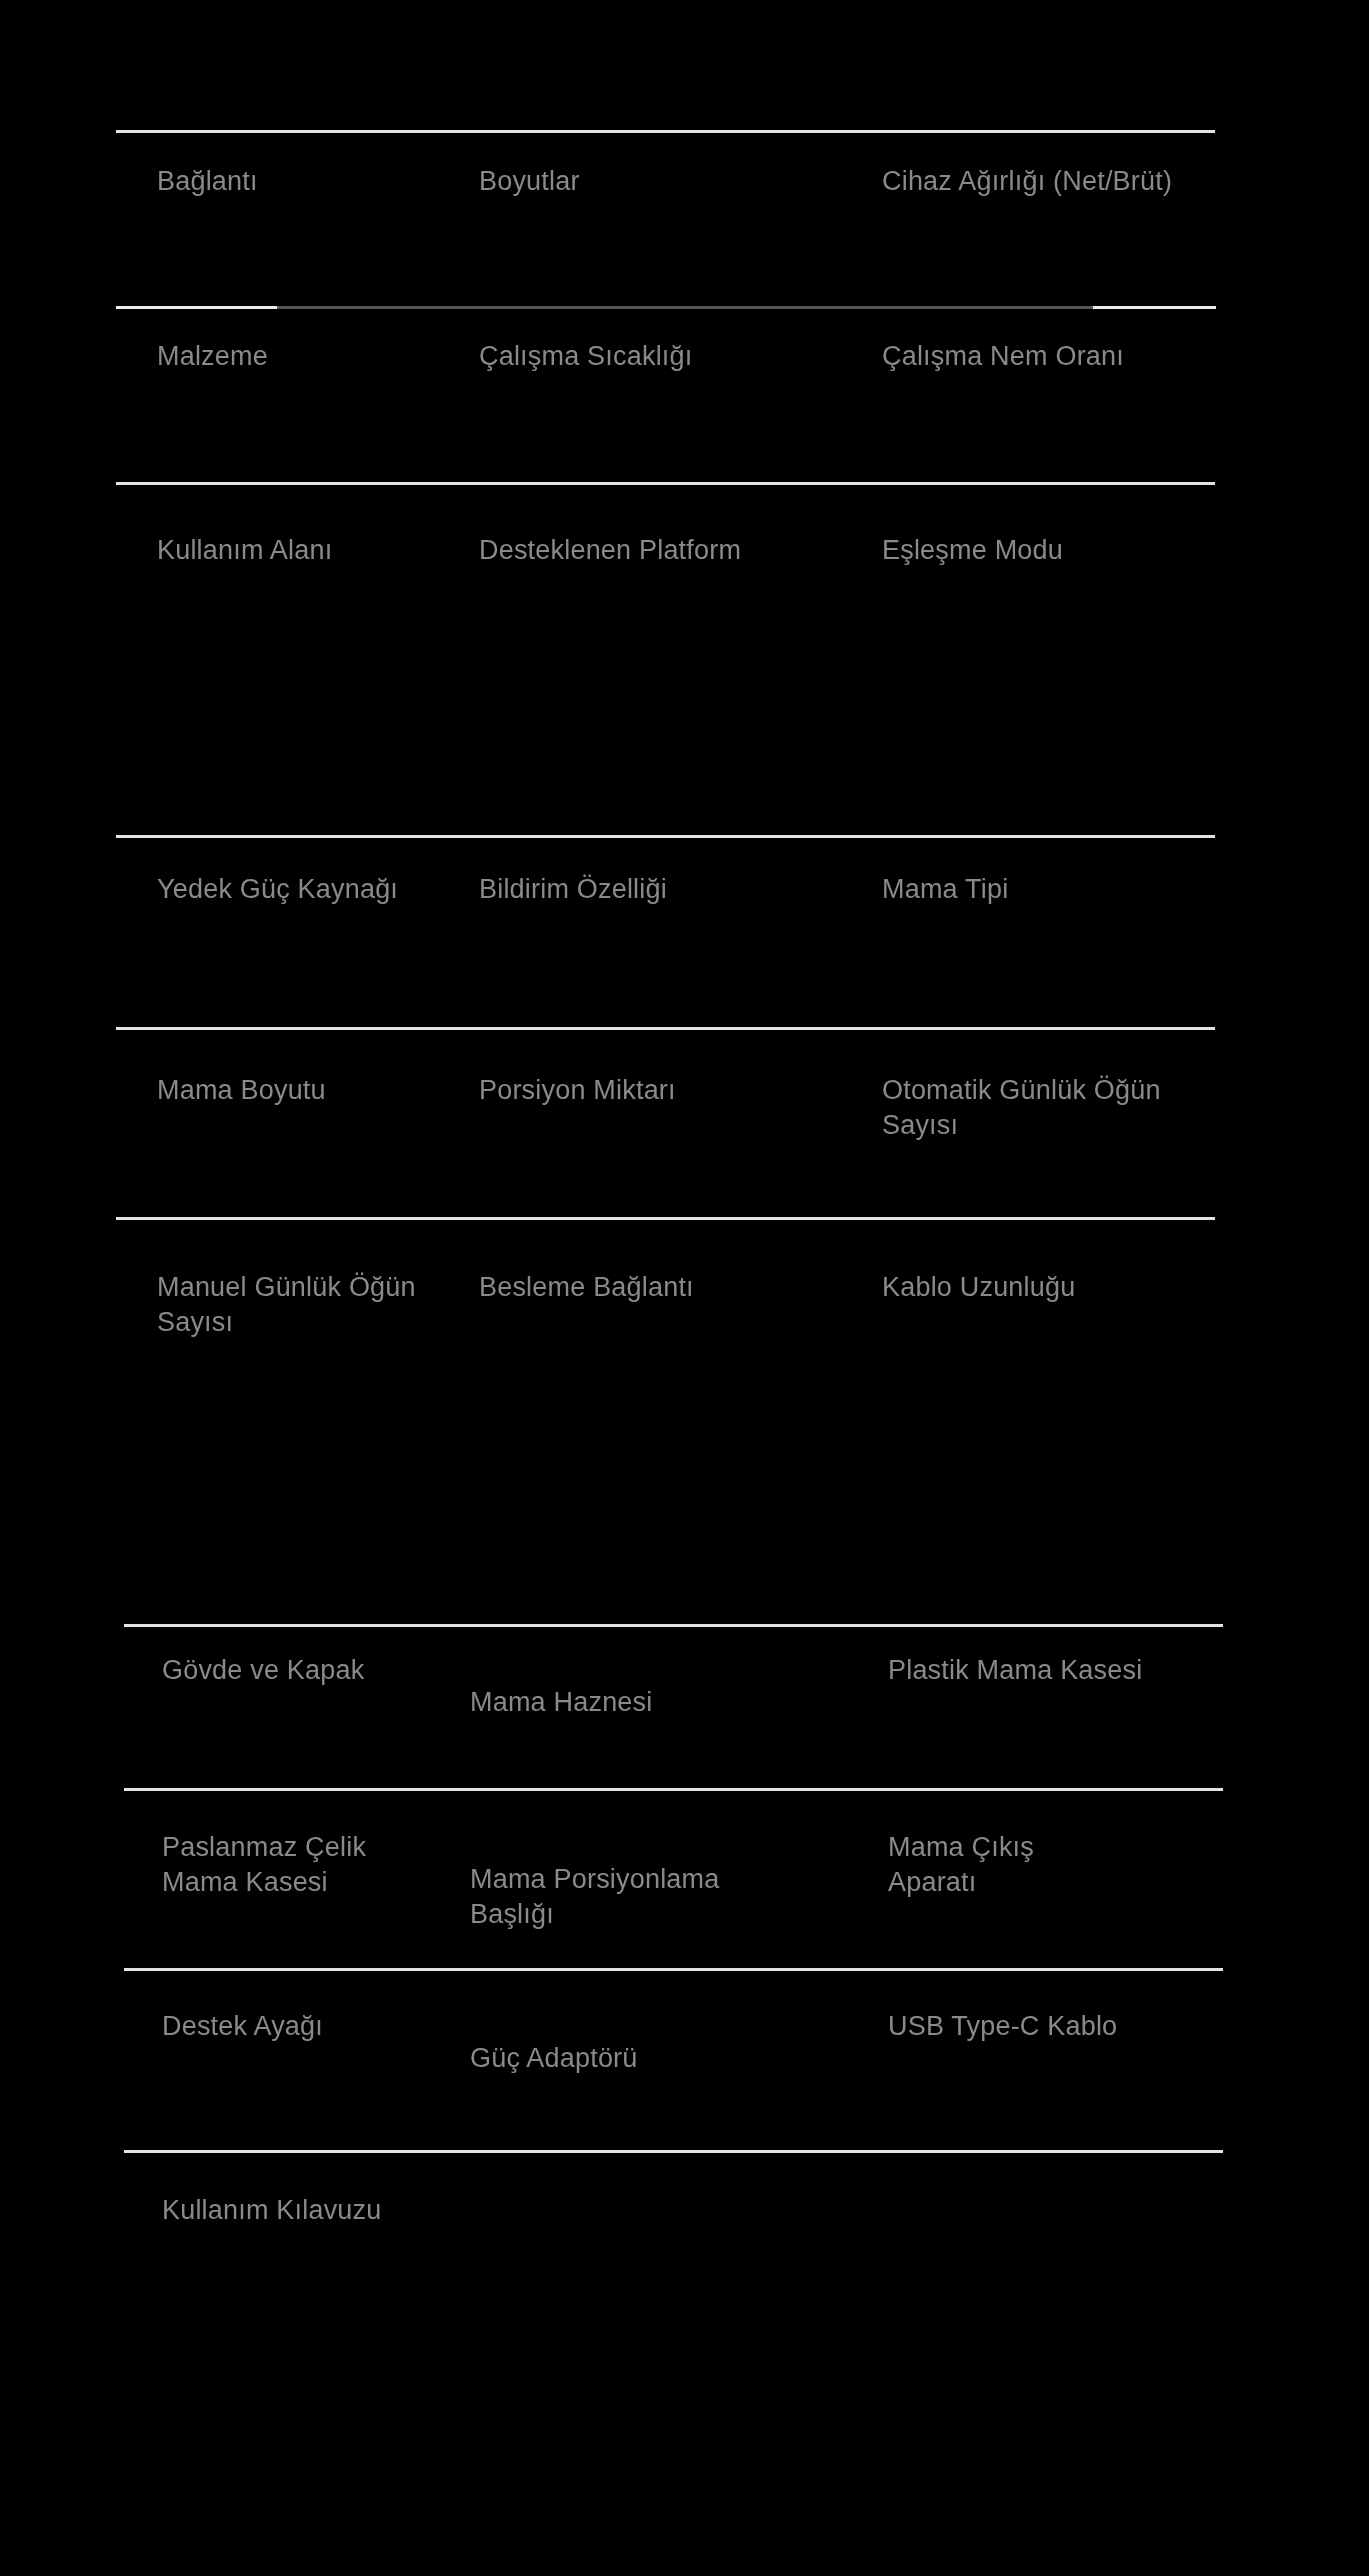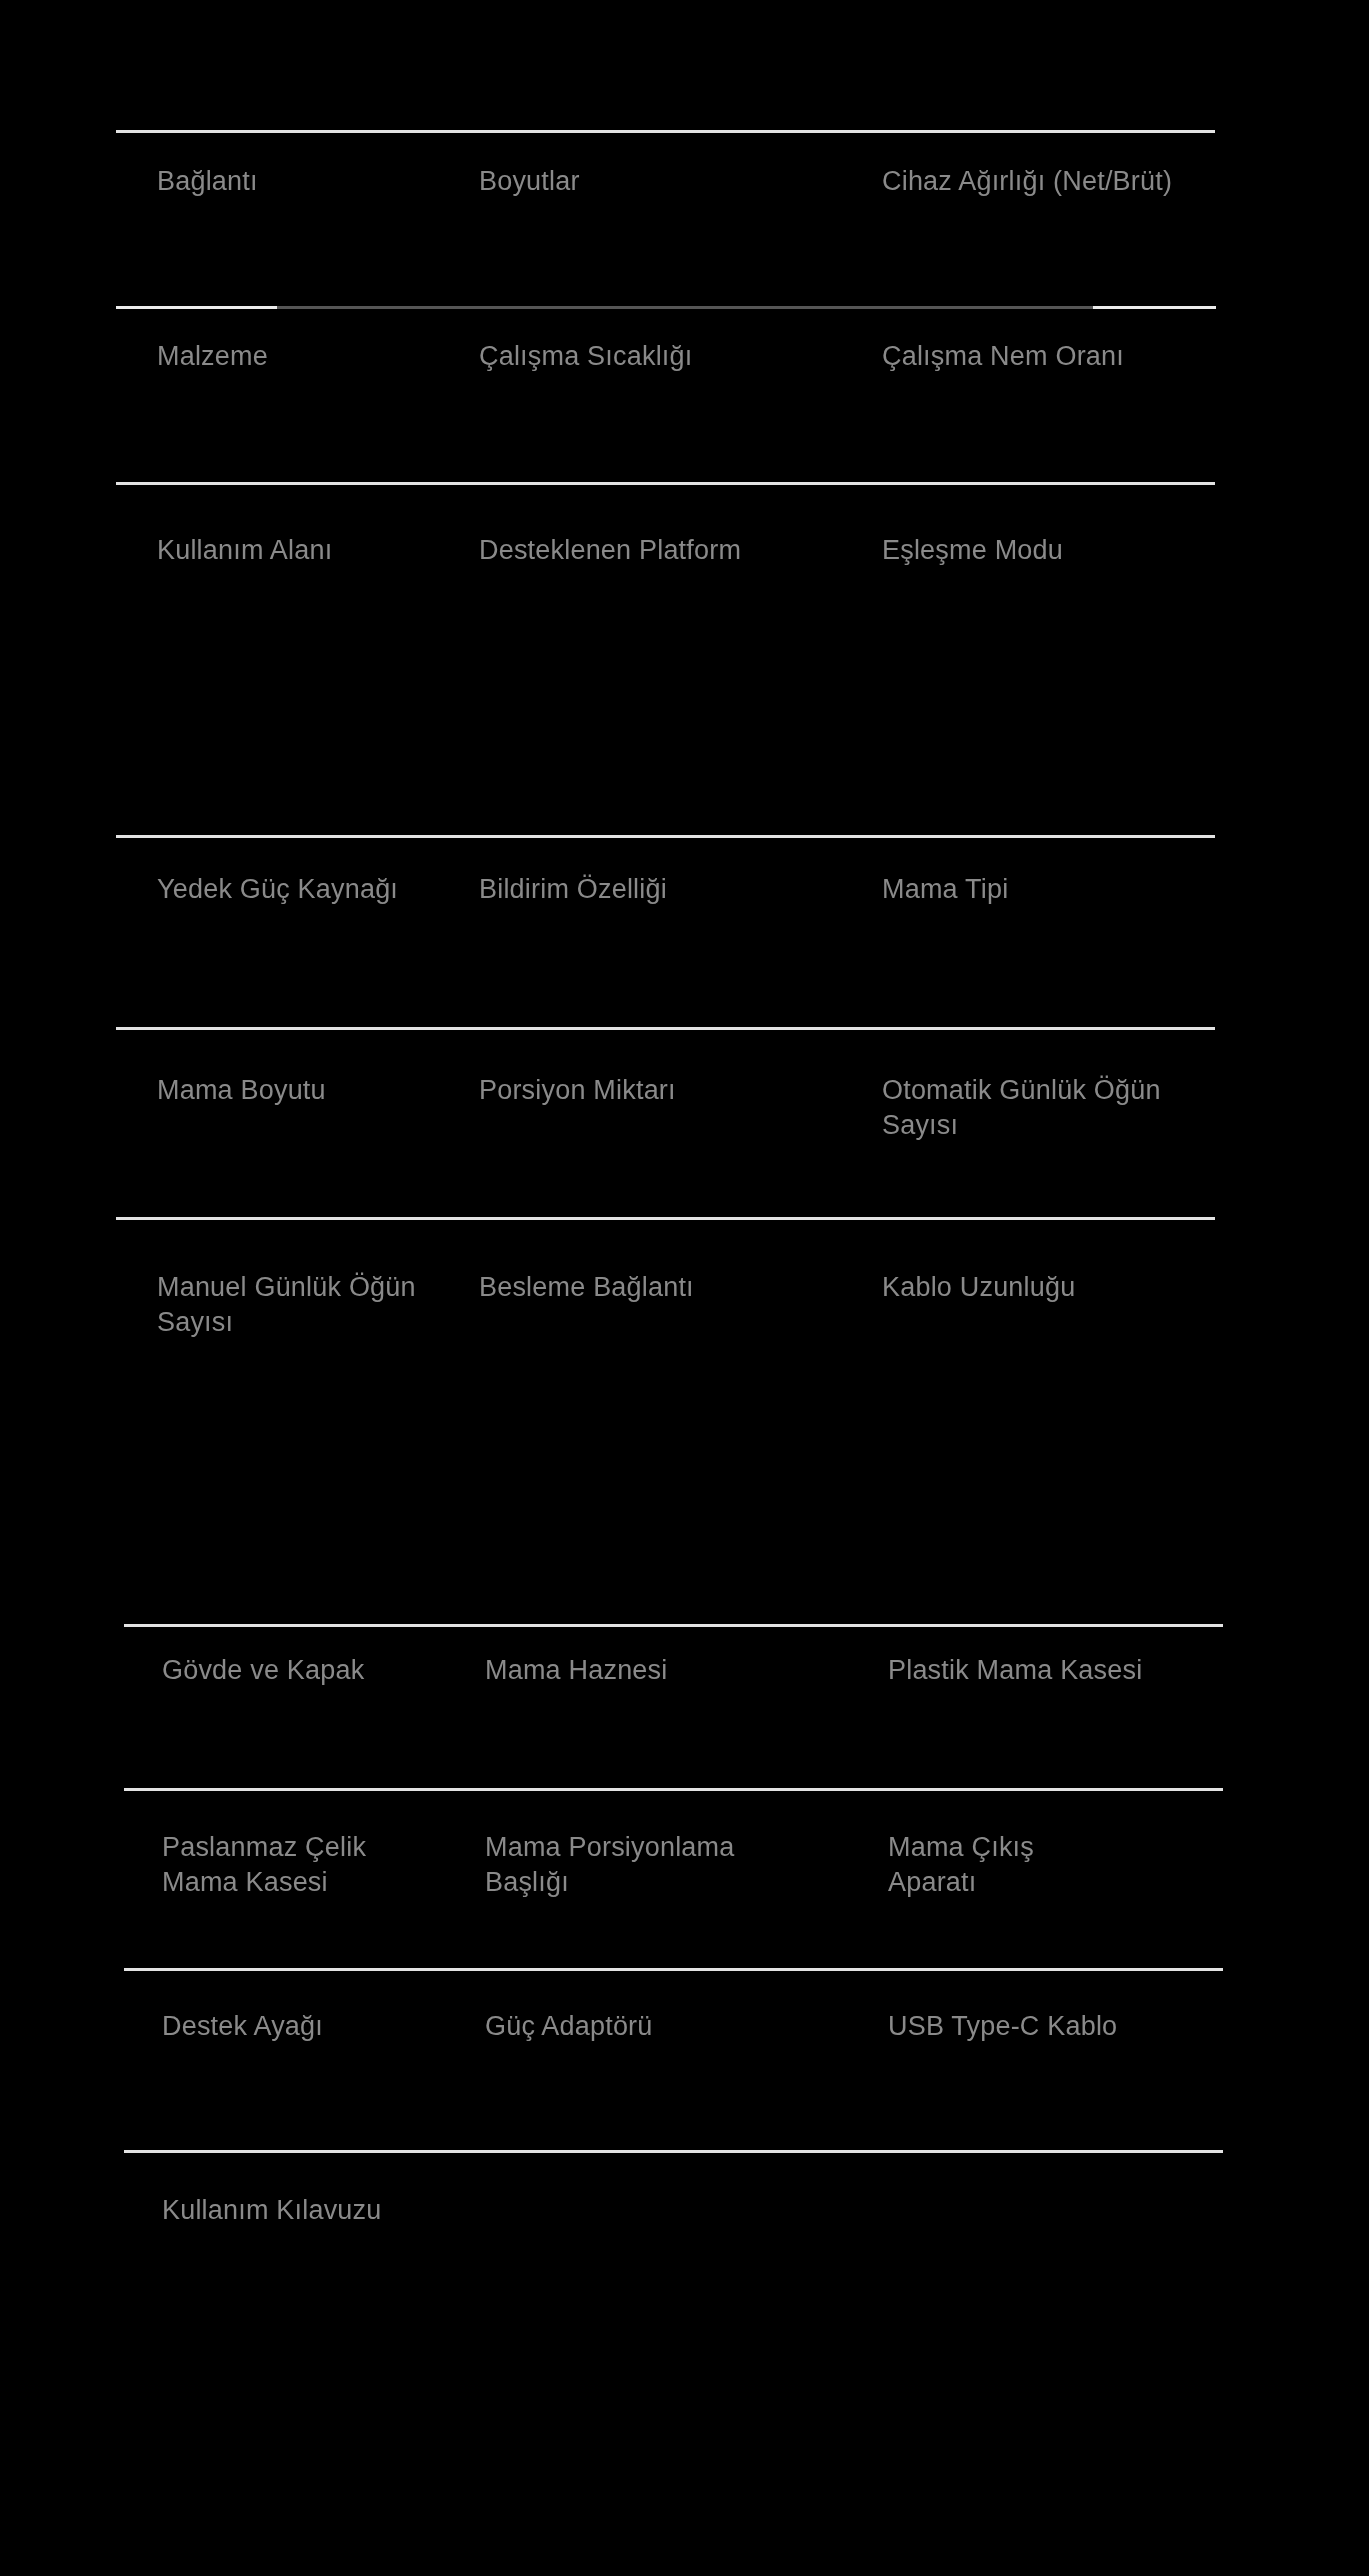--- a/index.html
+++ b/index.html
@@ -59,21 +59,21 @@
     letter-spacing: 0.2px;
     white-space: pre-line;
   }
   .c1 { left: 141px; width: 314px; margin-left: 16px; }
   .c2 { left: 479px; width: 323px; }
   .c3 { left: 882px; width: 314px; }
 
   
   .row.lower .line { left: 124px; }
   .row.lower .c1 { left: 146px; }
-  .row.lower .c2 { left: 485px; }
+  .row.lower .c2 { left: 470px; margin-top: 32px; }
   .row.lower .c3 { left: 888px; }
 </style>
 </head>
 <body>
 
 <div class="page">
 
   <section class="row" style="top:130px; height:176px;">
     <div class="line"></div>
     <div class="cell c1" style="top:34px">Bağlantı</div>

